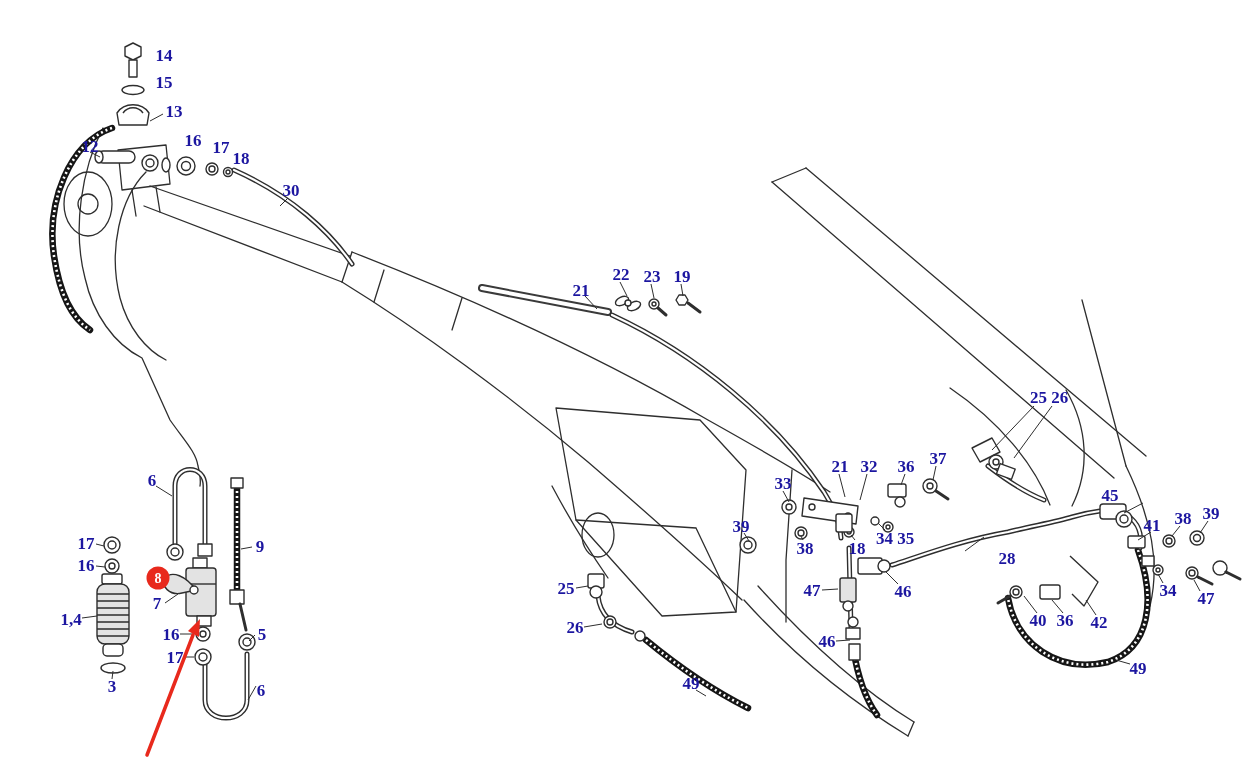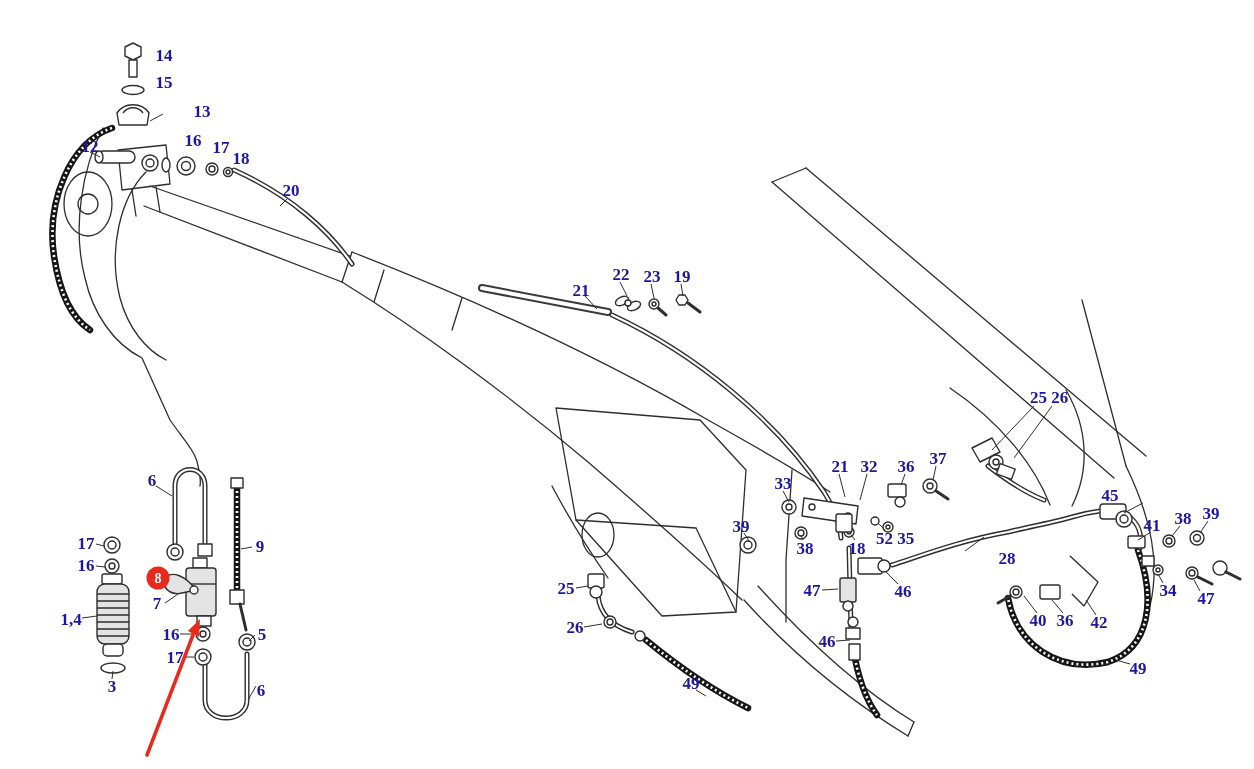--- a/index.html
+++ b/index.html
@@ -328,40 +328,40 @@
 
     <g class="red-arrow">
       <line x1="147" y1="755" x2="193" y2="635"></line>
       <polygon points="200,619 199,637 188,631"></polygon>
     </g>
   </svg>
 
   <div>
       <span class="part-label" style="left: 164px; top: 55px;">14</span>
       <span class="part-label" style="left: 164px; top: 82px;">15</span>
-      <span class="part-label" style="left: 174px; top: 111px; margin-left: 28px;">13</span>
+      <span class="part-label" style="left: 174px; top: 111px;">13</span>
       <span class="part-label" style="left: 90px; top: 146px;">12</span>
       <span class="part-label" style="left: 193px; top: 140px;">16</span>
       <span class="part-label" style="left: 221px; top: 147px;">17</span>
       <span class="part-label" style="left: 241px; top: 158px;">18</span>
-      <span class="part-label" style="left: 291px; top: 190px;">20</span>
+      <span class="part-label" style="left: 291px; top: 190px;">30</span>
       <span class="part-label" style="left: 581px; top: 290px;">21</span>
       <span class="part-label" style="left: 621px; top: 274px;">22</span>
       <span class="part-label" style="left: 652px; top: 276px;">23</span>
       <span class="part-label" style="left: 682px; top: 276px;">19</span>
       <span class="part-label" style="left: 1043px; top: 397px; padding-left: 12px;">25 26</span>
       <span class="part-label" style="left: 783px; top: 483px;">33</span>
       <span class="part-label" style="left: 840px; top: 466px;">21</span>
       <span class="part-label" style="left: 869px; top: 466px;">32</span>
       <span class="part-label" style="left: 906px; top: 466px;">36</span>
       <span class="part-label" style="left: 938px; top: 458px;">37</span>
       <span class="part-label" style="left: 741px; top: 526px;">39</span>
       <span class="part-label" style="left: 805px; top: 548px;">38</span>
       <span class="part-label" style="left: 857px; top: 548px;">18</span>
-      <span class="part-label" style="left: 895px; top: 538px;">52 35</span>
+      <span class="part-label" style="left: 895px; top: 538px;">34 35</span>
       <span class="part-label" style="left: 1110px; top: 495px;">45</span>
       <span class="part-label" style="left: 1152px; top: 525px;">41</span>
       <span class="part-label" style="left: 1183px; top: 518px;">38</span>
       <span class="part-label" style="left: 1211px; top: 513px;">39</span>
       <span class="part-label" style="left: 969px; top: 558px; margin-left: 38px;">28</span>
       <span class="part-label" style="left: 1168px; top: 590px;">34</span>
       <span class="part-label" style="left: 1206px; top: 598px;">47</span>
       <span class="part-label" style="left: 566px; top: 588px;">25</span>
       <span class="part-label" style="left: 575px; top: 627px;">26</span>
       <span class="part-label" style="left: 812px; top: 590px;">47</span>

